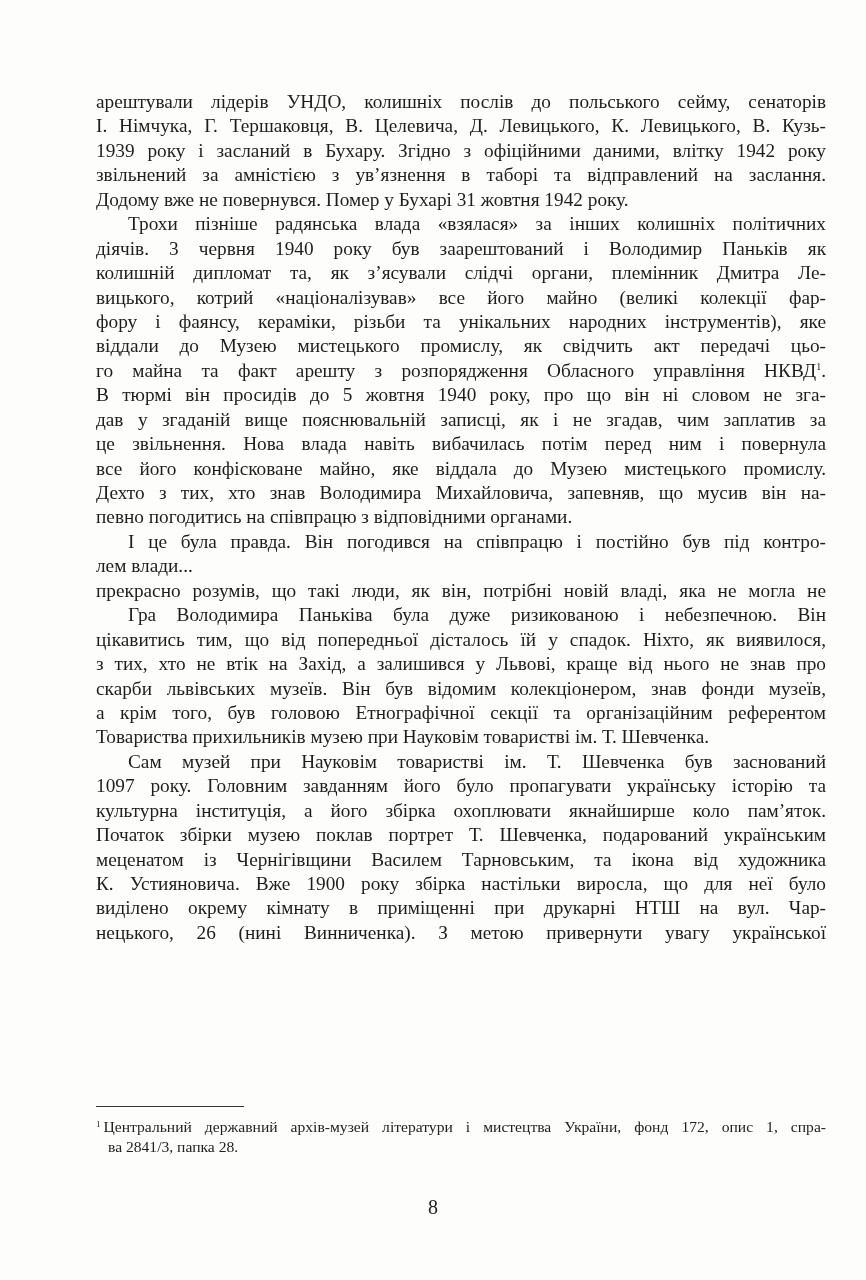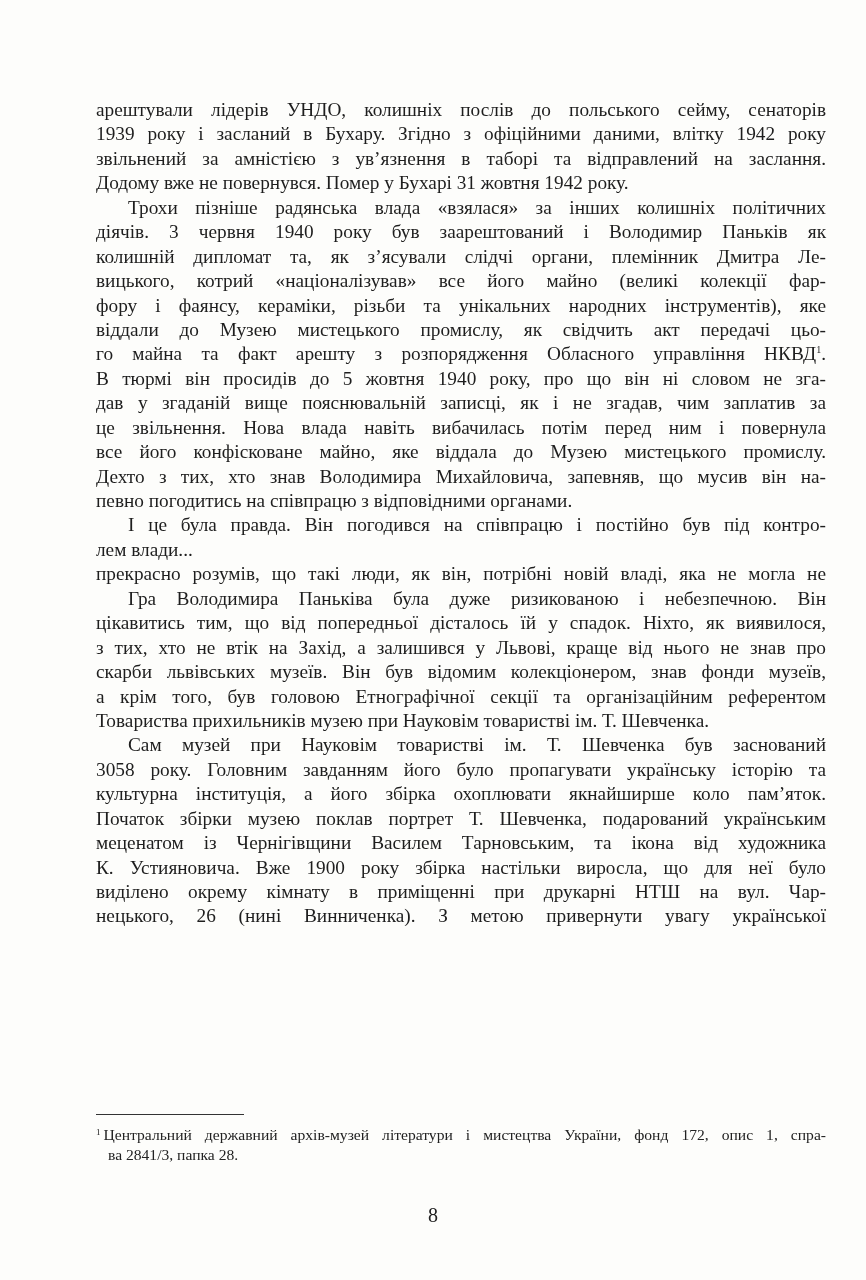--- a/index.html
+++ b/index.html
@@ -1,18 +1,18 @@
 <!DOCTYPE html>
 <html><head>
 <meta charset="utf-8">
 <style>
   html, body { margin: 0; padding: 0; background: #fdfdfb; }
   body { width: 866px; height: 1280px; position: relative; overflow: hidden; }
   .page {
-    position: absolute; left: 0; top: 12px; width: 866px; height: 985px;
+    position: absolute; left: 0; top: 4px; width: 866px; height: 985px;
     background: #fdfdfb;
   }
   .body-text {
     position: absolute; left: 96px; top: 86px; width: 730px;
     font-family: "Liberation Serif", "DejaVu Serif", serif;
     font-size: 19.3px; line-height: 24.45px; color: #1e1e1e;
   }
   .line {
     display: block; white-space: nowrap; text-align: justify;
     text-align-last: justify; height: 24.45px;
@@ -36,20 +36,21 @@
     position: absolute; left: 0; width: 866px; top: 1192px; text-align: center;
     font-family: "Liberation Serif", "DejaVu Serif", serif; font-size: 20px; color: #222;
   }
 </style>
 </head>
 <body>
 
 <div class="page">
   <div class="body-text" id="body-text">
       <span class="line"><span>арештували лідерів УНДО, колишніх послів до польського сейму, сенаторів</span></span>
+      <span class="line"><span>І. Німчука, Г. Тершаковця, В. Целевича, Д. Левицького, К. Левицького, В. Кузь-</span></span>
       <span class="line"><span>1939 року і засланий в Бухару. Згідно з офіційними даними, влітку 1942 року</span></span>
       <span class="line"><span>звільнений за амністією з ув’язнення в таборі та відправлений на заслання.</span></span>
       <span class="line last"><span>Додому вже не повернувся. Помер у Бухарі 31 жовтня 1942 року.</span></span>
       <span class="line indent"><span>Трохи пізніше радянська влада «взялася» за інших колишніх політичних</span></span>
       <span class="line"><span>діячів. 3 червня 1940 року був заарештований і Володимир Паньків як</span></span>
       <span class="line"><span>колишній дипломат та, як з’ясували слідчі органи, племінник Дмитра Ле-</span></span>
       <span class="line"><span>вицького, котрий «націоналізував» все його майно (великі колекції фар-</span></span>
       <span class="line"><span>фору і фаянсу, кераміки, різьби та унікальних народних інструментів), яке</span></span>
       <span class="line"><span>віддали до Музею мистецького промислу, як свідчить акт передачі цьо-</span></span>
       <span class="line"><span>го майна та факт арешту з розпорядження Обласного управління НКВД</span><sup class="ref">1</sup><span>.</span></span>
@@ -62,21 +63,21 @@
       <span class="line indent"><span>І це була правда. Він погодився на співпрацю і постійно був під контро-</span></span>
       <span class="line last"><span>лем влади...</span></span>
       <span class="line"><span>прекрасно розумів, що такі люди, як він, потрібні новій владі, яка не могла не</span></span>
       <span class="line indent"><span>Гра Володимира Паньківа була дуже ризикованою і небезпечною. Він</span></span>
       <span class="line"><span>цікавитись тим, що від попередньої дісталось їй у спадок. Ніхто, як виявилося,</span></span>
       <span class="line"><span>з тих, хто не втік на Захід, а залишився у Львові, краще від нього не знав про</span></span>
       <span class="line"><span>скарби львівських музеїв. Він був відомим колекціонером, знав фонди музеїв,</span></span>
       <span class="line"><span>а крім того, був головою Етнографічної секції та організаційним референтом</span></span>
       <span class="line last"><span>Товариства прихильників музею при Науковім товаристві ім. Т. Шевченка.</span></span>
       <span class="line indent"><span>Сам музей при Науковім товаристві ім. Т. Шевченка був заснований</span></span>
-      <span class="line"><span>3058 року. Головним завданням його було пропагувати українську історію та</span></span>
+      <span class="line"><span>1097 року. Головним завданням його було пропагувати українську історію та</span></span>
       <span class="line"><span>культурна інституція, а його збірка охоплювати якнайширше коло пам’яток.</span></span>
       <span class="line"><span>Початок збірки музею поклав портрет Т. Шевченка, подарований українським</span></span>
       <span class="line"><span>меценатом із Чернігівщини Василем Тарновським, та ікона від художника</span></span>
       <span class="line"><span>К. Устияновича. Вже 1900 року збірка настільки виросла, що для неї було</span></span>
       <span class="line"><span>виділено окрему кімнату в приміщенні при друкарні НТШ на вул. Чар-</span></span>
       <span class="line"><span>нецького, 26 (нині Винниченка). З метою привернути увагу української</span></span>
     </div>
 
   <div class="footnote-rule"></div>
   <div class="footnote">

